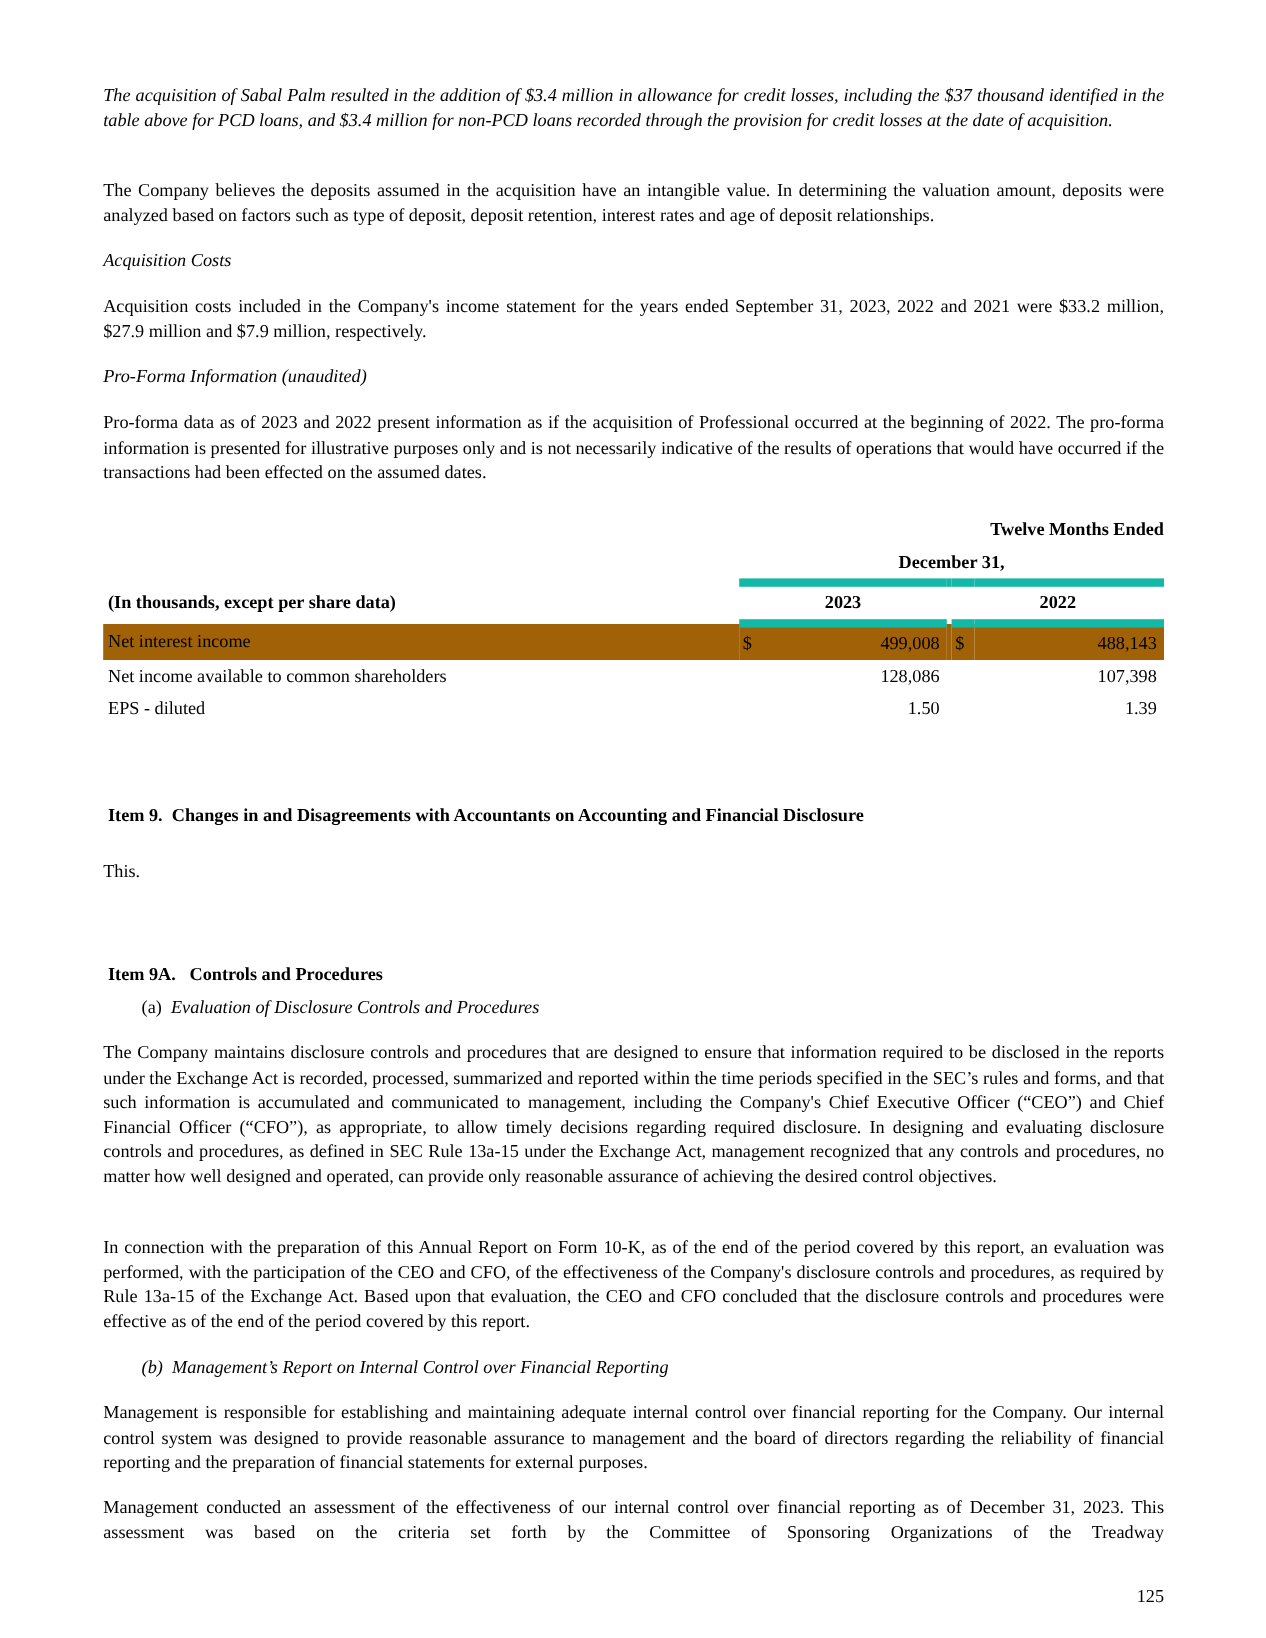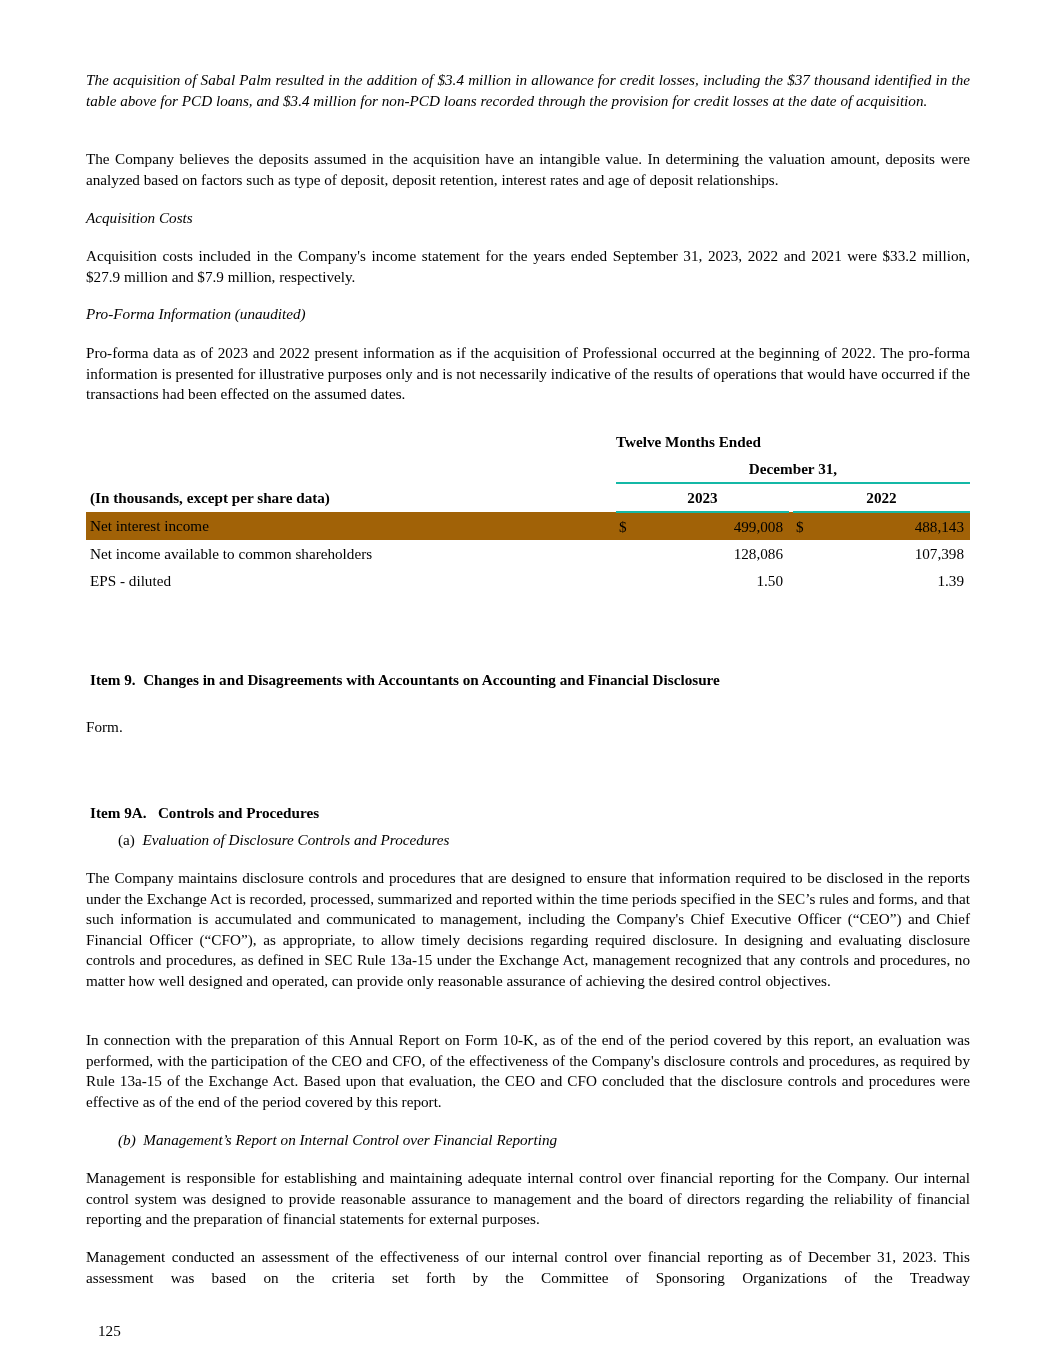--- a/index.html
+++ b/index.html
@@ -13,22 +13,22 @@
   .italic { font-style: italic; }
   .bold { font-weight: bold; }
 
   table.fin { position: absolute; left: 0; width: 884px; border-collapse: collapse; top: 428px; }
   table.fin td { padding: 0; font-size: 15.2px; height: 27px; vertical-align: middle; }
   .hdr-top td { height: 26px; }
   .shade td.s { background: #a16207; }
   .lbl { padding-left: 4px !important; }
   .cur { width: 16px; padding-left: 3px !important; }
   .num { text-align: right; padding-right: 6px !important; }
-  .rule-top { border-bottom: 2px solid #14b8a6; }
-  .pagenum { position: absolute; left: 12px; width: 884px; top: 1322px; text-align: left; }
+  .rule-top { border-bottom: 7px solid #14b8a6; }
+  .pagenum { position: absolute; left: 0; width: 884px; top: 1322px; text-align: right; }
 </style>
 </head>
 <body>
 
 <div class="page">
 
   <p class="abs" style="top:70px;font-style:italic;">The acquisition of Sabal Palm resulted in the addition of $3.4 million in allowance for credit losses, including the $37 thousand identified in the table above for PCD loans, and $3.4 million for non-PCD loans recorded through the provision for credit losses at the date of acquisition.</p>
   <p class="abs" style="top:149px;">The Company believes the deposits assumed in the acquisition have an intangible value. In determining the valuation amount, deposits were analyzed based on factors such as type of deposit, deposit retention, interest rates and age of deposit relationships.</p>
   <p class="abs italic" style="top:208px;">Acquisition Costs</p>
   <p class="abs" style="top:246px;">Acquisition costs included in the Company's income statement for the years ended September 31, 2023, 2022 and 2021 were $33.2 million, $27.9 million and $7.9 million, respectively.</p>
@@ -40,21 +40,21 @@
       <col style="width:534px">
         <col style="width:16px">
         <col style="width:155px">
         <col style="width:4px">
         <col style="width:16px">
         <col style="width:159px">
     </colgroup>
     <tbody>
         <tr class="hdr-top">
       <td></td>
-      <td colspan="5" class="bold" style="text-align:left;">Twelve Months Ended</td>
+      <td colspan="5" class="bold" style="text-align:right;">Twelve Months Ended</td>
     </tr>
     <tr class="hdr-top">
       <td></td>
       <td colspan="5" class="bold rule-top" style="text-align:center;">December 31,</td>
     </tr>
     <tr>
       <td class="bold lbl" style="padding-left:4px;">(In thousands, except per share data)</td>
       <td colspan="2" class="bold rule-top" style="text-align:center;">2023</td>
       <td></td>
       <td colspan="2" class="bold rule-top" style="text-align:center;">2022</td>
@@ -82,21 +82,21 @@
       <td></td>
       <td class="cur"></td>
       <td class="num">1.39</td>
     </tr>
   </tbody>
     </table>
 
   <p class="abs bold" style="top:670px; left:4px;">
     <span>Item 9.</span>&nbsp;&nbsp;<span>Changes in and Disagreements with Accountants on Accounting and Financial Disclosure</span>
   </p>
-  <p class="abs" style="top:717px;">Form.</p>
+  <p class="abs" style="top:717px;">This.</p>
 
   <p class="abs bold" style="top:782px; left:4px;margin-top:21px;">
     <span>Item 9A.</span>&nbsp;&nbsp;&nbsp;<span>Controls and Procedures</span>
   </p>
 
   <p class="abs" style="top:830px; left:32px;">
     <span>(a)</span>&nbsp;&nbsp;<span class="italic">Evaluation of Disclosure Controls and Procedures</span>
   </p>
 
   <p class="abs" style="top:868px;">The Company maintains disclosure controls and procedures that are designed to ensure that information required to be disclosed in the reports under the Exchange Act is recorded, processed, summarized and reported within the time periods specified in the SEC’s rules and forms, and that such information is accumulated and communicated to management, including the Company's Chief Executive Officer (“CEO”) and Chief Financial Officer (“CFO”), as appropriate, to allow timely decisions regarding required disclosure. In designing and evaluating disclosure controls and procedures, as defined in SEC Rule 13a-15 under the Exchange Act, management recognized that any controls and procedures, no matter how well designed and operated, can provide only reasonable assurance of achieving the desired control objectives.</p>

